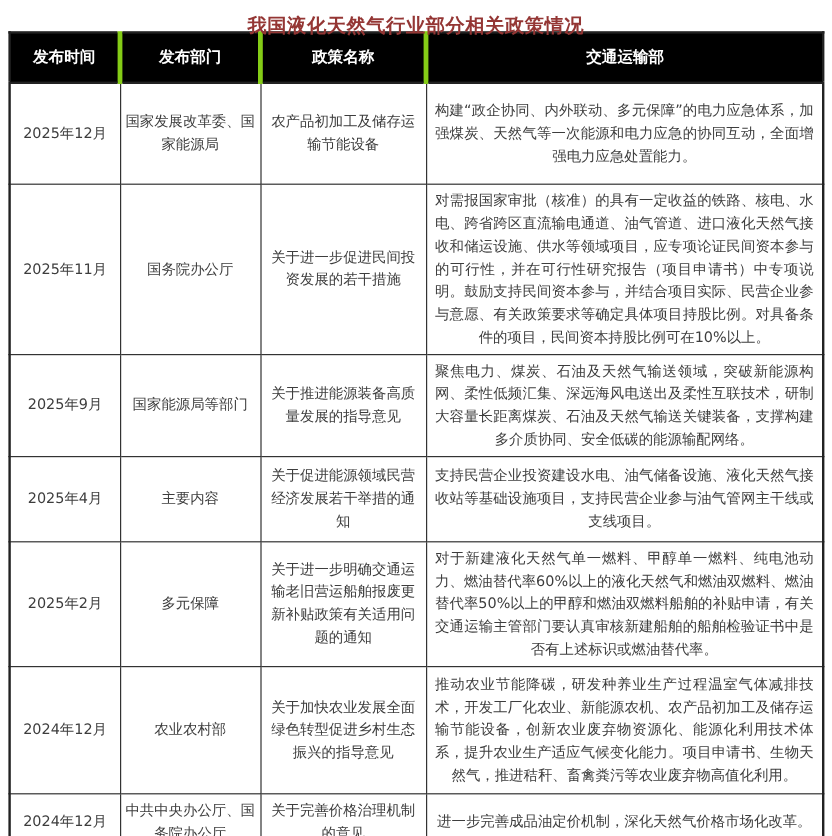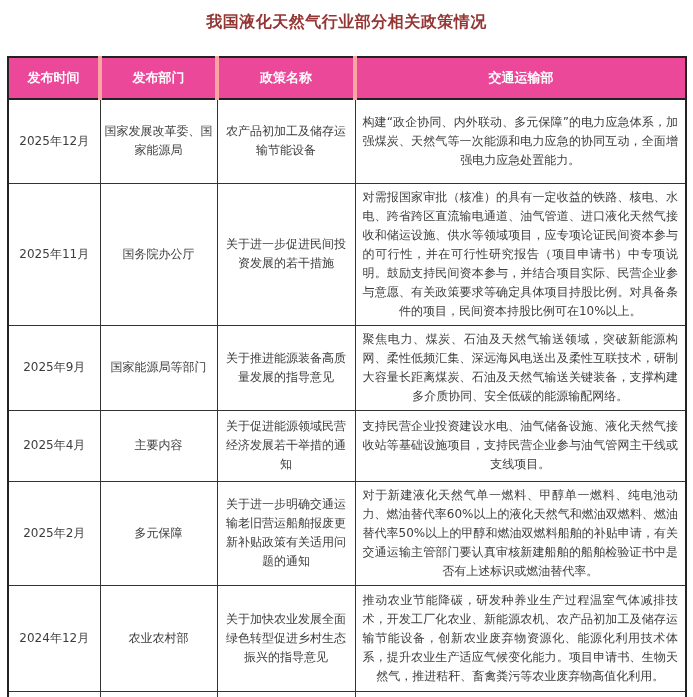--- a/index.html
+++ b/index.html
@@ -1,39 +1,39 @@
 <!DOCTYPE html>
 <html><head>
 <meta charset="utf-8">
 <style>
   html,body{margin:0;padding:0;}
   body{
     width:693px;height:697px;overflow:hidden;background:#ffffff;
     font-family:"DejaVu Sans","Liberation Sans",sans-serif;
   }
   .page-title{
-    box-sizing:border-box;height:56px;padding-top:12px;
+    box-sizing:border-box;height:26px;padding-top:12px;
     text-align:center;font-size:16px;font-weight:bold;color:#943634;
     letter-spacing:.5px;
   }
   table.policy{
     border-collapse:collapse;table-layout:fixed;
     width:678px;margin:0 7px;border:2px solid #222222;
   }
   col.c1{width:92px}
   col.c2{width:117px}
   col.c3{width:138px}
   col.c4{width:331px}
   thead th{
-    background:#ec4899;color:#ffffff;
+    background:#000000;color:#ffffff;
     font-size:13px;font-weight:bold;height:38px;
     border-bottom:2px solid #222222;
     text-align:center;vertical-align:middle;
   }
-  thead th + th{border-left:4px solid #fca5a5;}
+  thead th + th{border-left:4px solid #84cc16;}
   tbody td{
     border:1px solid #333333;
     color:#3d3d3d;font-size:12px;line-height:19px;
     text-align:center;vertical-align:middle;
     padding:4px 4px;word-break:break-all;
   }
   tbody td.content{
     text-align:justify;text-align-last:center;
     padding:4px 7px;
   }

